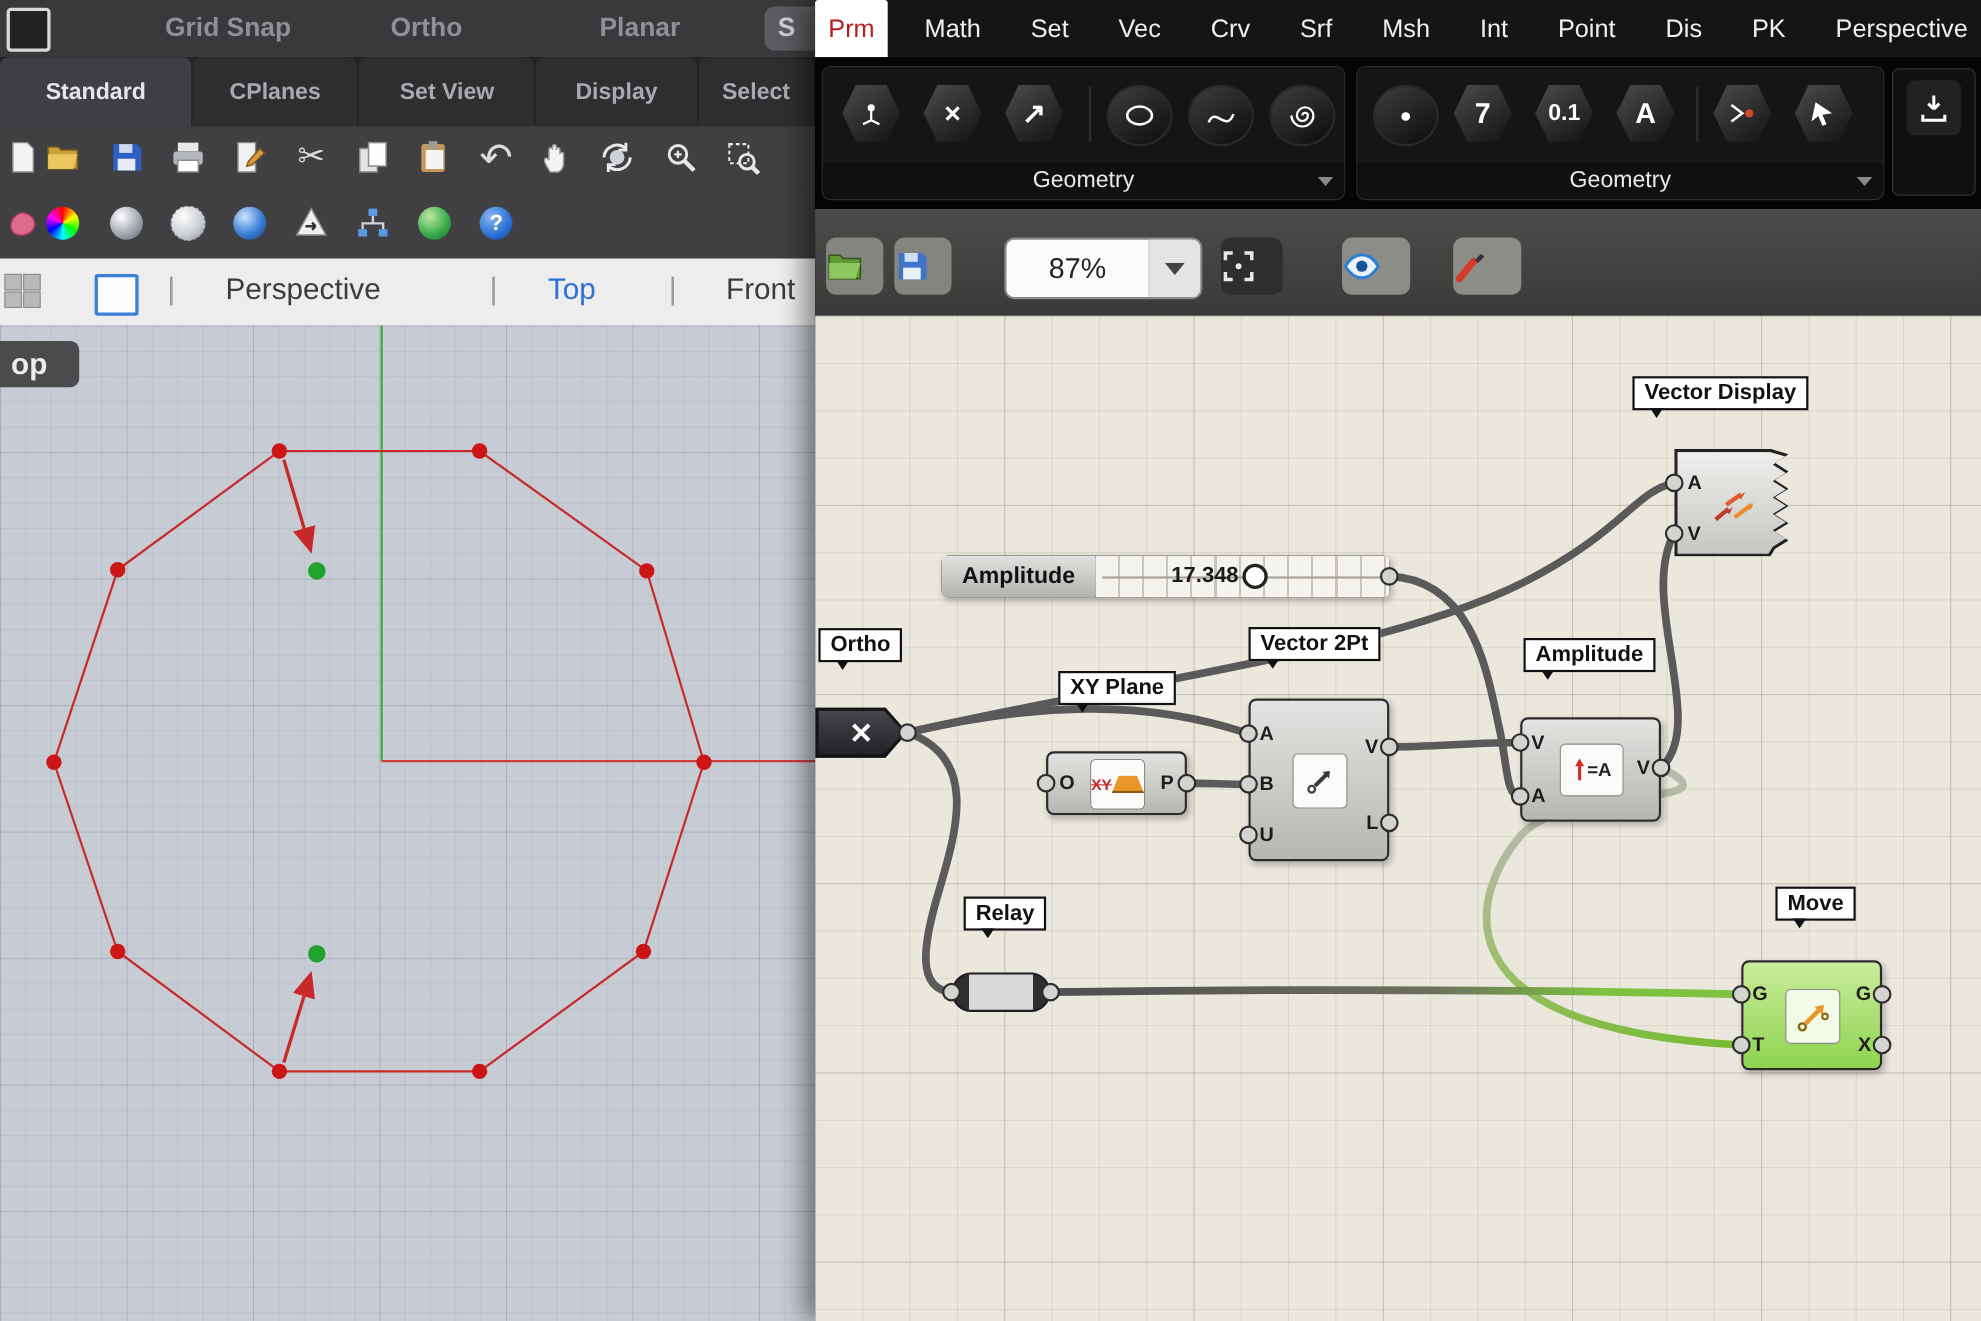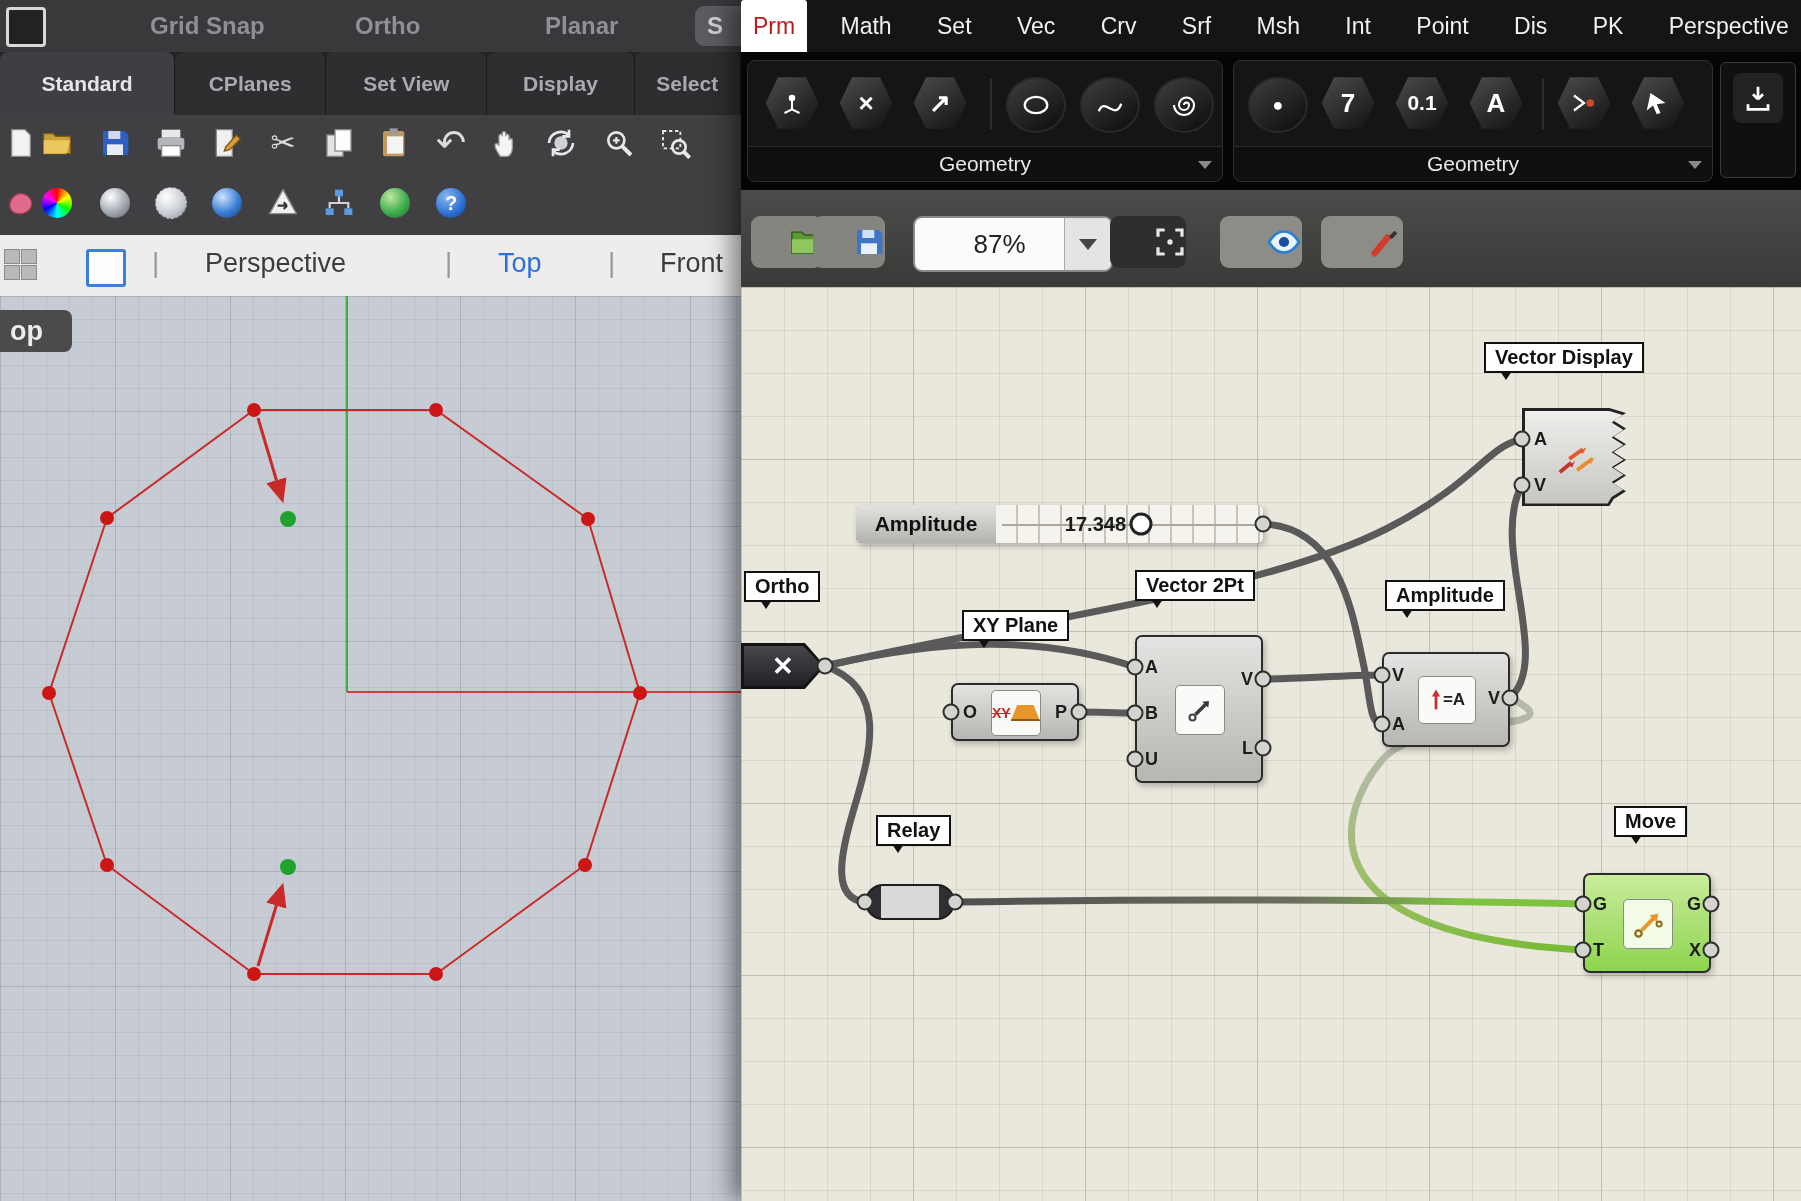--- a/index.html
+++ b/index.html
@@ -53,21 +53,21 @@
   .g-grouplabel .dd{position:absolute;right:10px;top:14px;width:0;height:0;border-left:7px solid transparent;
                 border-right:7px solid transparent;border-top:8px solid #8a8a8a;}
   .hexico{position:absolute;top:14px;width:56px;height:56px;display:flex;align-items:center;justify-content:center;
           clip-path:polygon(25% 4%,75% 4%,97% 50%,75% 96%,25% 96%,3% 50%);
           background:linear-gradient(145deg,#4e4e4e,#101010);color:#fff;font-weight:bold;font-size:26px;}
   .ovalico{position:absolute;top:16px;width:56px;height:52px;border-radius:50%;background:linear-gradient(145deg,#3e3e3e,#0c0c0c);
           border:2px solid #2a2a2a;display:flex;align-items:center;justify-content:center;}
   .ribsep{position:absolute;top:18px;width:2px;height:50px;background:#2e2e2e;}
   .g-minipanel{position:absolute;top:10px;width:74px;height:114px;border:1px solid #3a3a3a;border-radius:6px;background:#101010;}
   .g-toolbar{left:0;top:190px;width:1060px;height:97px;background:linear-gradient(#4b4b49,#3a3a38);border-bottom:1px solid #2c2c2a;}
-  .g-btn{position:absolute;top:26px;height:52px;border-radius:9px;display:flex;align-items:center;justify-content:flex-end;padding-left:20px;}
+  .g-btn{position:absolute;top:26px;height:52px;border-radius:9px;display:flex;align-items:center;justify-content:space-between;}
   .zoombox{left:172px;width:176px;background:#fbfbfb;border:2px solid #8a8a8a;}
   .zoomtext{font-size:26px;color:#222;flex:1;text-align:center;}
   .zoomchev{width:46px;height:100%;background:#e4e4e4;border-left:1px solid #aaa;border-radius:0 7px 7px 0;
             display:flex;align-items:center;justify-content:center;}
   .chev{width:0;height:0;border-left:9px solid transparent;border-right:9px solid transparent;border-top:11px solid #444;}
 
   .g-canvas{left:0;top:287px;width:1060px;height:914px;background-color:#eae7dd;
     background-image:
       linear-gradient(rgba(150,145,125,.20) 1px, transparent 1px),
       linear-gradient(90deg, rgba(150,145,125,.20) 1px, transparent 1px),

